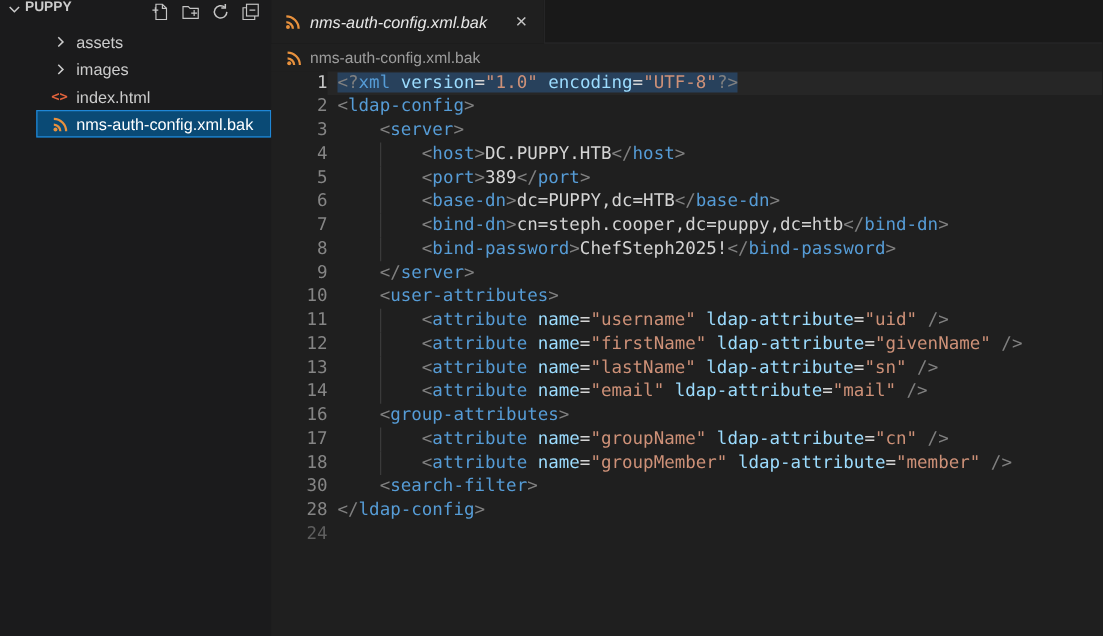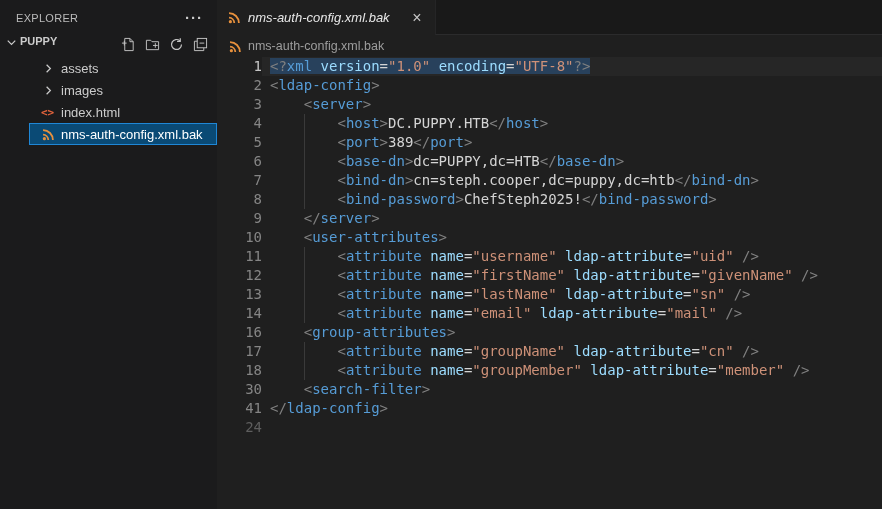--- a/index.html
+++ b/index.html
@@ -57,24 +57,20 @@
   .tk-s { color:#ce9178; }
   .tk-x { color:#d4d4d4; }
   .tk-e { color:#f44747; }
 </style>
 </head>
 <body>
 
 <div class="app">
 
   <div class="sidebar">
-    <div class="sb-header">
-      <span class="sb-title">EXPLORER</span>
-      <span class="more-btn">···</span>
-    </div>
     <div class="ws-row">
       <span class="chev">
         <svg class="icon16" viewBox="0 0 16 16">
             <path d="M4 6l4 4 4-4" fill="none" stroke="#cccccc" stroke-width="1.3"></path>
           </svg>
       </span>
       <span class="ws-name">PUPPY</span>
       <span class="ws-actions">
           <span class="act">
             <svg class="icon16" viewBox="0 0 16 16">
@@ -243,21 +239,21 @@
         <div class="line">
           <span class="gutter">18</span>
           <span class="ltext">        <span class="tk-p">&lt;</span><span class="tk-t">attribute</span><span class="tk-x"> </span><span class="tk-a">name</span><span class="tk-x">=</span><span class="tk-s">"groupMember"</span><span class="tk-x"> </span><span class="tk-a">ldap-attribute</span><span class="tk-x">=</span><span class="tk-s">"member"</span><span class="tk-x"> </span><span class="tk-p">/&gt;</span></span>
           <span class="guide"></span>
         </div>
         <div class="line">
           <span class="gutter">30</span>
           <span class="ltext">    <span class="tk-p">&lt;</span><span class="tk-t">search-filter</span><span class="tk-p">&gt;</span></span>
         </div>
         <div class="line">
-          <span class="gutter">41</span>
+          <span class="gutter">28</span>
           <span class="ltext"><span class="tk-p">&lt;/</span><span class="tk-t">ldap-config</span><span class="tk-p">&gt;</span></span>
         </div>
         <div class="line">
           <span class="gutter">24</span>
           <span class="ltext"></span>
         </div>
       </div>
   </div>
 
 </div>

